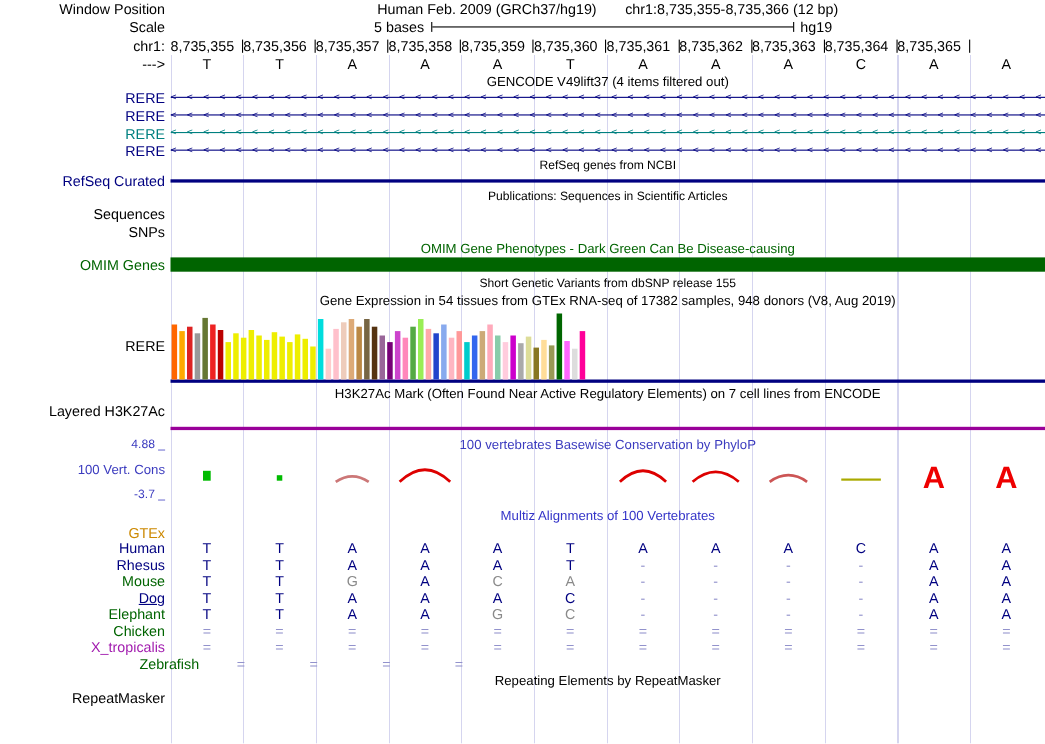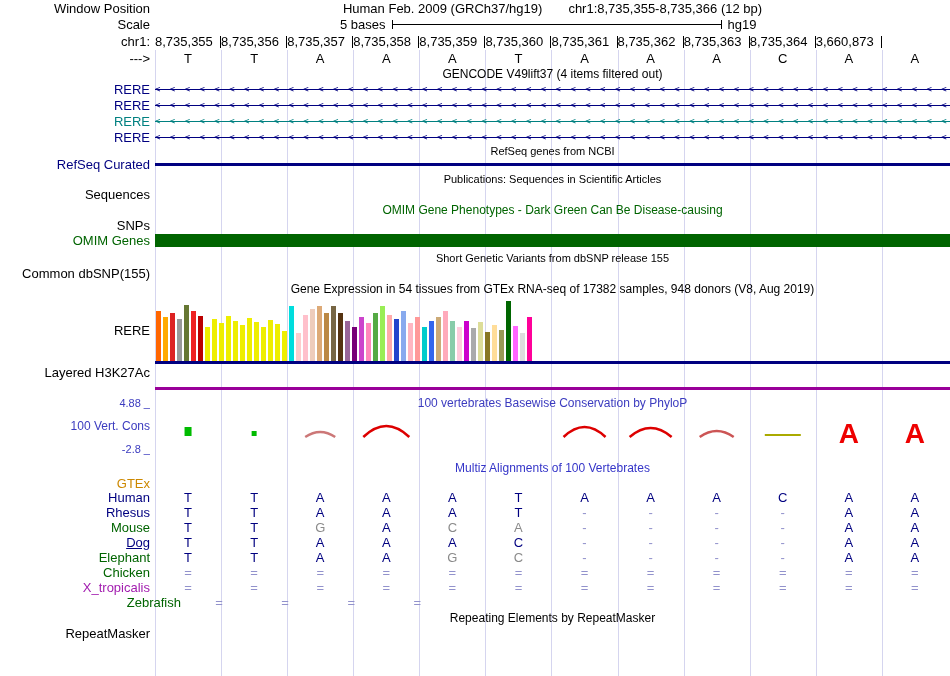--- a/index.html
+++ b/index.html
@@ -69,21 +69,21 @@
           <div class="coord-cell">8,735,355</div>
           <div class="coord-cell">8,735,356</div>
           <div class="coord-cell">8,735,357</div>
           <div class="coord-cell">8,735,358</div>
           <div class="coord-cell">8,735,359</div>
           <div class="coord-cell">8,735,360</div>
           <div class="coord-cell">8,735,361</div>
           <div class="coord-cell">8,735,362</div>
           <div class="coord-cell">8,735,363</div>
           <div class="coord-cell">8,735,364</div>
-          <div class="coord-cell">3,660,873</div>
+          <div class="coord-cell">8,735,365</div>
           <div class="coord-cell no-tick"></div>
         </div>
     </div>
 
     <div class="row" style="height:16px">
       <div class="lbl">---&gt;</div>
       <div class="main cells">
           <div class="base-cell">T</div>
           <div class="base-cell">T</div>
           <div class="base-cell">A</div>
@@ -142,43 +142,39 @@
     </div>
 
     <div class="row" style="height:14px;margin-top:0">
       <div class="lbl"></div>
       <div class="main title small-title">Publications: Sequences in Scientific Articles</div>
     </div>
     <div class="row" style="height:16px">
       <div class="lbl">Sequences</div>
       <div class="main"></div>
     </div>
-    <div class="row" style="height:15px">
-      <div class="lbl"></div>
-      <div class="main title" style="color:#006400">OMIM Gene Phenotypes - Dark Green Can Be Disease-causing</div>
-    </div>
-
     <div class="row" style="height:16px">
       <div class="lbl">SNPs</div>
       <div class="main"></div>
+    </div>
+
+    <div class="row" style="height:15px">
+      <div class="lbl"></div>
+      <div class="main title" style="color:#006400">OMIM Gene Phenotypes - Dark Green Can Be Disease-causing</div>
     </div>
     <div class="row" style="height:15px">
       <div class="lbl" style="color:#006400">OMIM Genes</div>
       <div class="main line-main">
           <div class="hline" style="height:13px;background:#006400"></div>
         </div>
     </div>
 
     <div class="row" style="height:15px;margin-top:2px">
       <div class="lbl"></div>
       <div class="main title small-title">Short Genetic Variants from dbSNP release 155</div>
-    </div>
-    <div class="row" style="height:16px">
-      <div class="lbl">Common dbSNP(155)</div>
-      <div class="main"></div>
     </div>
 
     <div class="row" style="height:16px">
       <div class="lbl"></div>
       <div class="main title">Gene Expression in 54 tissues from GTEx RNA-seq of 17382 samples, 948 donors (V8, Aug 2019)</div>
     </div>
     <div class="row gtex-row" style="height:67px">
       <div class="lbl">RERE</div>
       <div class="main">
         <div class="gtex-bars">
@@ -233,39 +229,43 @@
             <div class="gtex-bar" style="height: 36px; background: rgb(255, 221, 153);"></div>
             <div class="gtex-bar" style="height: 31px; background: rgb(153, 153, 85);"></div>
             <div class="gtex-bar" style="height: 60px; background: rgb(0, 102, 0);"></div>
             <div class="gtex-bar" style="height: 35px; background: rgb(255, 102, 255);"></div>
             <div class="gtex-bar" style="height: 28px; background: rgb(221, 221, 221);"></div>
             <div class="gtex-bar" style="height: 44px; background: rgb(255, 0, 153);"></div>
           </div>
       </div>
     </div>
 
+    <div class="row" style="height:15px;margin-top:2px">
+      <div class="lbl"></div>
+      <div class="main title">H3K27Ac Mark (Often Found Near Active Regulatory Elements) on 7 cell lines from ENCODE</div>
+    </div>
     <div class="row" style="height:16px">
       <div class="lbl">Layered H3K27Ac</div>
       <div class="main"></div>
     </div>
     <div class="row" style="height:16px">
       <div class="lbl"></div>
       <div class="main line-main">
           <div class="hline" style="height:3px;background:#990099"></div>
         </div>
     </div>
 
     <div class="row" style="height:14px">
       <div class="lbl phylop-blue" style="font-size:11px">4.88 _</div>
       <div class="main title phylop-blue">100 vertebrates Basewise Conservation by PhyloP</div>
     </div>
     <div class="row" style="height:48px;align-items:stretch">
       <div class="lbl cons-lbl">
         <div class="vc">100 Vert. Cons</div>
-        <div class="mn">-2.8 _</div>
+        <div class="mn">-3.7 _</div>
       </div>
       <div class="main">
         <svg width="793" height="48" viewBox="0 0 793 48">
             <rect x="29.541666666666664" y="17" width="7" height="9" fill="#00bb00"></rect>
             <rect x="96.625" y="21" width="5" height="5" fill="#00bb00"></rect>
             <path d="M 150.20833333333331 27 Q 165.20833333333331 17 180.20833333333331 27" stroke="#cc7777" fill="none" stroke-width="2.5"></path>
             <path d="M 208.29166666666666 27 Q 231.29166666666666 5 254.29166666666666 27" stroke="#dd0000" fill="none" stroke-width="2.5"></path>
             <path d="M 408.54166666666663 27 Q 429.54166666666663 7 450.54166666666663 27" stroke="#dd0000" fill="none" stroke-width="2.5"></path>
             <path d="M 474.62499999999994 27 Q 495.62499999999994 9 516.625 27" stroke="#dd0000" fill="none" stroke-width="2.5"></path>
             <path d="M 544.7083333333333 27 Q 561.7083333333333 15 578.7083333333333 27" stroke="#cc5555" fill="none" stroke-width="2.5"></path>

